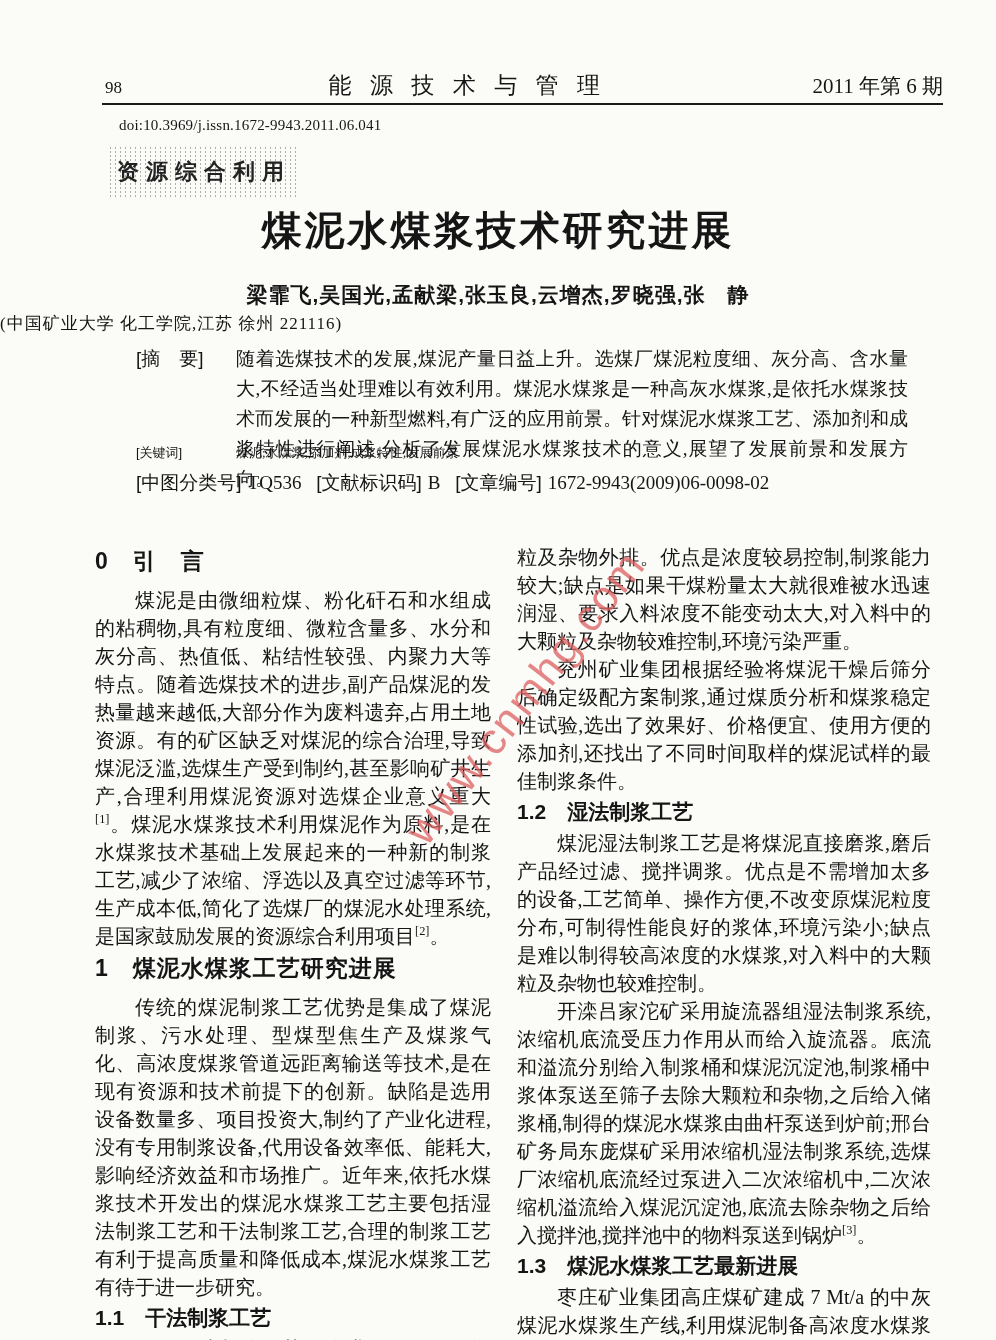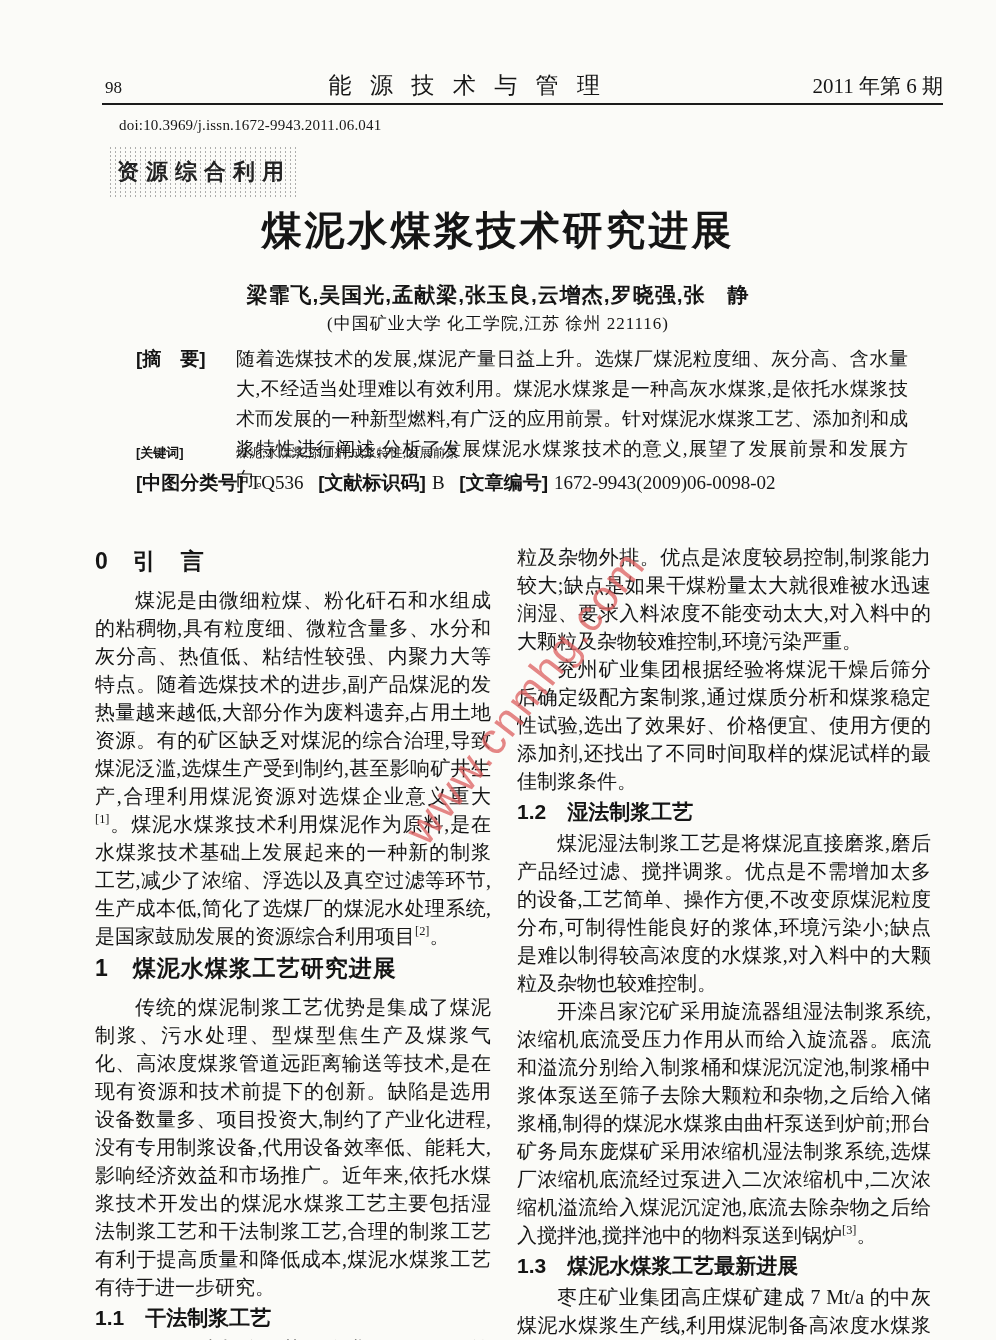--- a/index.html
+++ b/index.html
@@ -33,29 +33,29 @@
     text-align:center; font-size:40px; font-weight:bold; letter-spacing:3px;
     font-family:"Liberation Sans",sans-serif;
   }
   .authors-line {
     position:absolute; top:281px; left:0; width:100%;
     text-align:center; font-size:21px; font-weight:bold;
     font-family:"Liberation Sans",sans-serif; letter-spacing:1px;
   }
   .affiliation-line {
     position:absolute; top:312px; left:0; width:100%;
-    text-align:center; font-size:17px; letter-spacing:1px;
+    text-align:left; font-size:17px; letter-spacing:1px;
   }
   
   .abstract-row {
     position:absolute; top:344px; left:136px; width:772px;
     display:flex; font-size:19px; line-height:30px;
   }
   .meta-label {
-    font-weight:bold; font-family:"Liberation Sans",sans-serif;
+    font-weight:normal; font-family:"Liberation Sans",sans-serif;
     flex:none; white-space:nowrap;
   }
   .abstract-row .meta-label { width:100px; }
   .abstract-text { flex:1; text-align:justify; }
   .keywords-row {
     position:absolute; top:440px; left:136px; width:772px;
     display:flex; font-size:13px; line-height:26px;
   }
   .keywords-row .meta-label { width:100px; }
   .clc-row {

